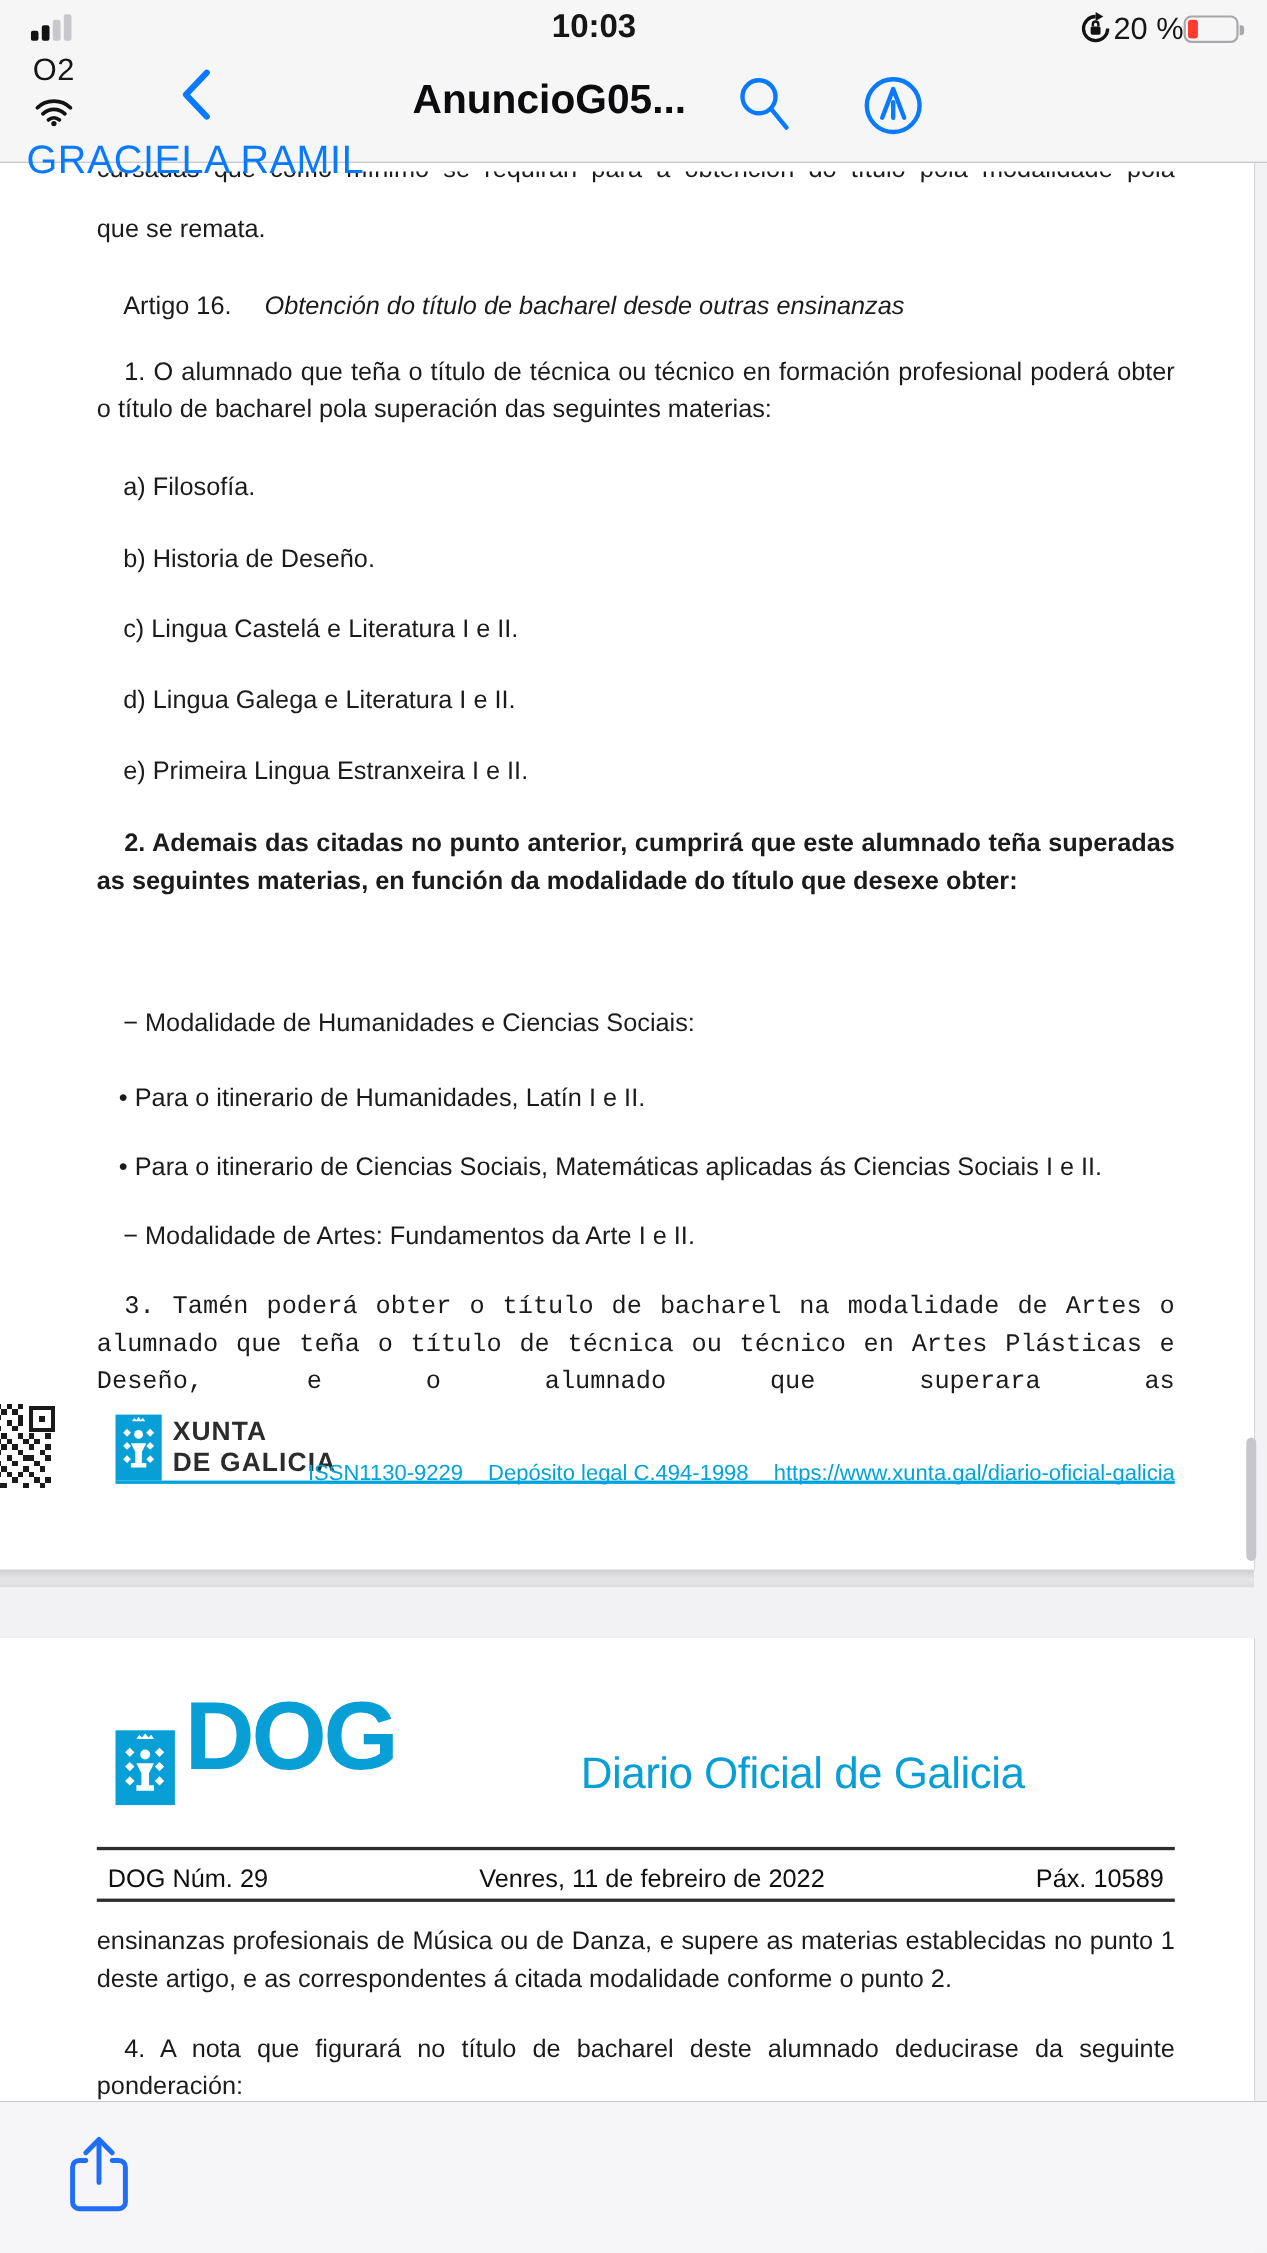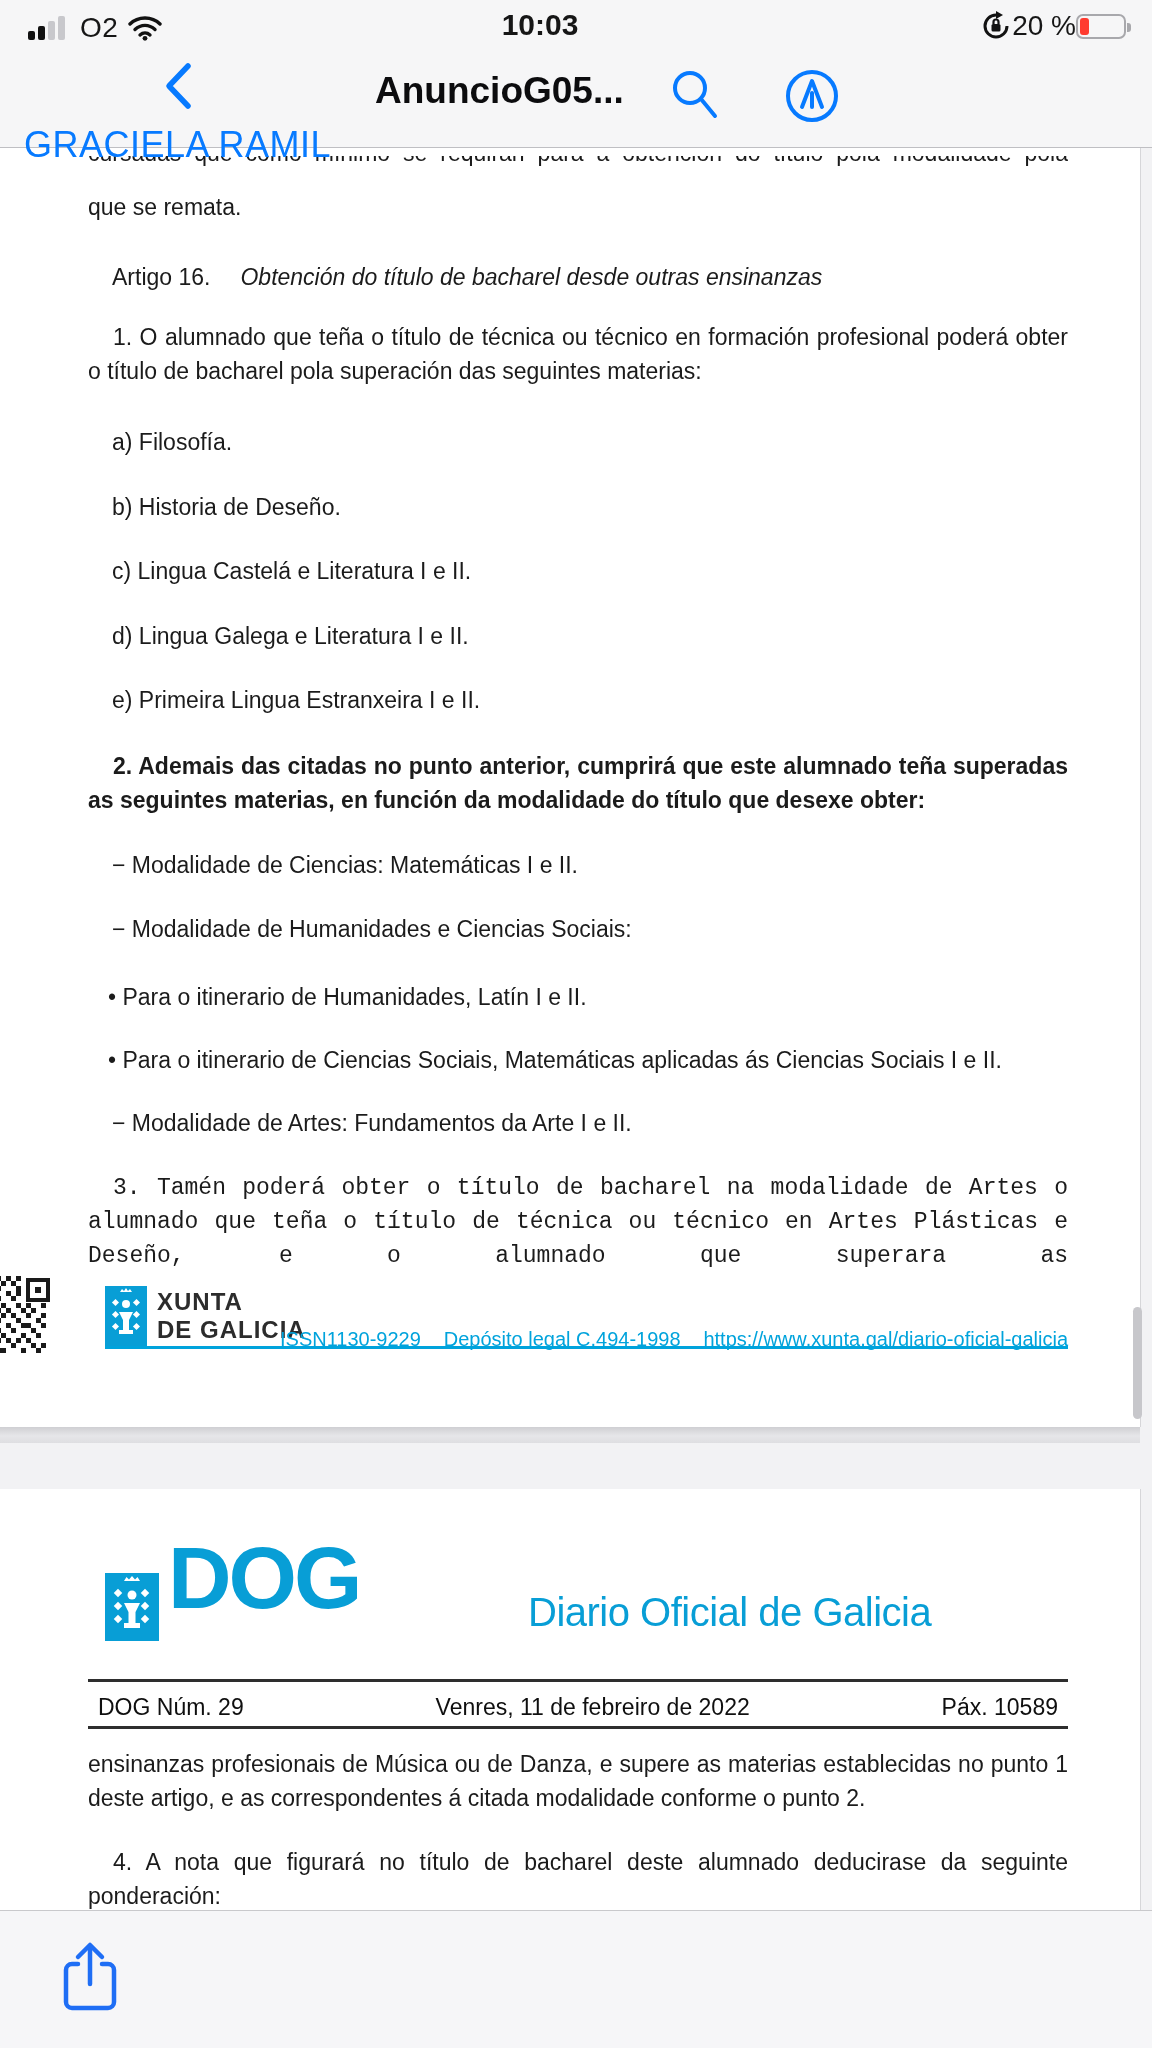--- a/index.html
+++ b/index.html
@@ -5,21 +5,21 @@
   :root{
     --accent_blue:#077aff; --brand_cyan:#089ed6; --link_cyan:#00a3dc;
     --battery_red:#ff3b30; --ink:#161616;
   }
   *{margin:0;padding:0;box-sizing:border-box;}
   html,body{width:1152px;height:2048px;overflow:hidden;}
   body{position:relative;background:#f2f2f4;font-family:"Liberation Sans",sans-serif;color:var(--ink);}
 
   
   .chrome{position:absolute;top:0;left:0;width:1152px;height:148px;background:#f6f6f7;border-bottom:1px solid #bfbfc3;z-index:30;}
-  .status-left{position:absolute;left:28px;top:12px;display:flex;align-items:center;gap:10px;}
+  .status-left{position:absolute;left:28px;top:12px;display:flex;align-items:center;gap:10px;flex-direction:column;}
   .carrier{font-size:28px;font-weight:400;letter-spacing:.5px;}
   .status-time{position:absolute;left:460px;top:8px;width:160px;text-align:center;font-size:30px;font-weight:600;}
   .status-right{position:absolute;right:26px;top:10px;display:flex;align-items:center;gap:0;}
   .pct{font-size:28px;font-weight:400;}
   .batt{position:relative;width:50px;height:25px;border:2px solid #a8a8ac;border-radius:7px;}
   .batt::after{content:"";position:absolute;right:-7px;top:7px;width:4px;height:9px;background:#a8a8ac;border-radius:0 3px 3px 0;}
   .batt-fill{position:absolute;left:2px;top:2px;bottom:2px;width:9px;border-radius:3px;background:var(--battery_red);}
   .navrow{position:absolute;left:0;top:54px;width:1152px;height:93px;}
   .back{position:absolute;left:24px;top:8px;display:flex;align-items:center;gap:14px;cursor:pointer;flex-direction:column;}
   .back-label{font-size:36px;color:var(--accent_blue);letter-spacing:.5px;}
@@ -153,21 +153,20 @@
   <div class="para indent" style="top:172px;">1. O alumnado que teña o título de técnica ou técnico en formación profesional poderá obter o título de bacharel pola superación das seguintes materias:</div>
 
   <div class="line" style="top:277px;">a) Filosofía.</div>
   <div class="line" style="top:342px;">b) Historia de Deseño.</div>
   <div class="line" style="top:406px;">c) Lingua Castelá e Literatura I e II.</div>
   <div class="line" style="top:471px;">d) Lingua Galega e Literatura I e II.</div>
   <div class="line" style="top:535px;">e) Primeira Lingua Estranxeira I e II.</div>
 
   <div class="para indent" style="top:601px;font-weight:bold;">2. Ademais das citadas no punto anterior, cumprirá que este alumnado teña superadas as seguintes materias, en función da modalidade do título que desexe obter:</div>
 
-  <div class="line" style="top:700px;">− Modalidade de Ciencias: Matemáticas I e II.</div>
   <div class="line" style="top:764px;">− Modalidade de Humanidades e Ciencias Sociais:</div>
   <div class="line" style="top:832px;left:108px;">• Para o itinerario de Humanidades, Latín I e II.</div>
   <div class="line" style="top:895px;left:108px;">• Para o itinerario de Ciencias Sociais, Matemáticas aplicadas ás Ciencias Sociais I e II.</div>
   <div class="line" style="top:958px;">− Modalidade de Artes: Fundamentos da Arte I e II.</div>
 
   <div class="para indent flush" style="top:1023px;font-family:Liberation Mono, monospace;">3. Tamén poderá obter o título de bacharel na modalidade de Artes o alumnado que teña o título de técnica ou técnico en Artes Plásticas e Deseño, e o alumnado que superara as</div>
 
   <div class="qr">
     <svg width="54" height="78" viewBox="0 0 54 78" shape-rendering="crispEdges">
       <rect x="0" y="0" width="54" height="78" fill="#fff"></rect>

